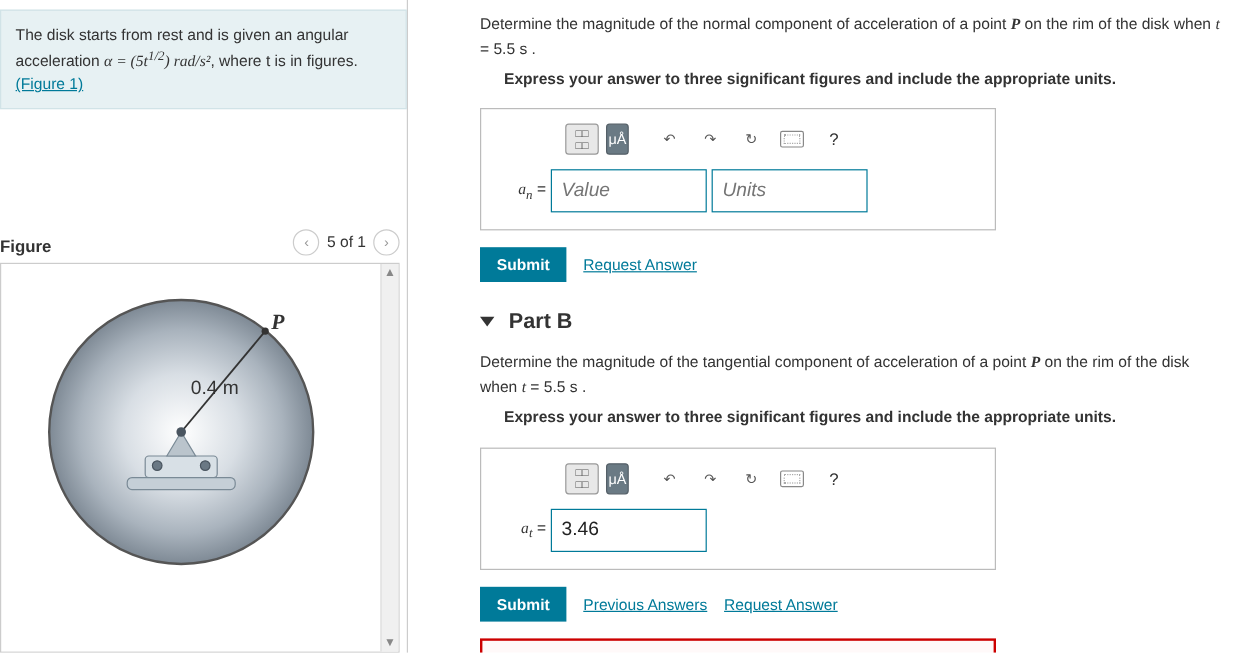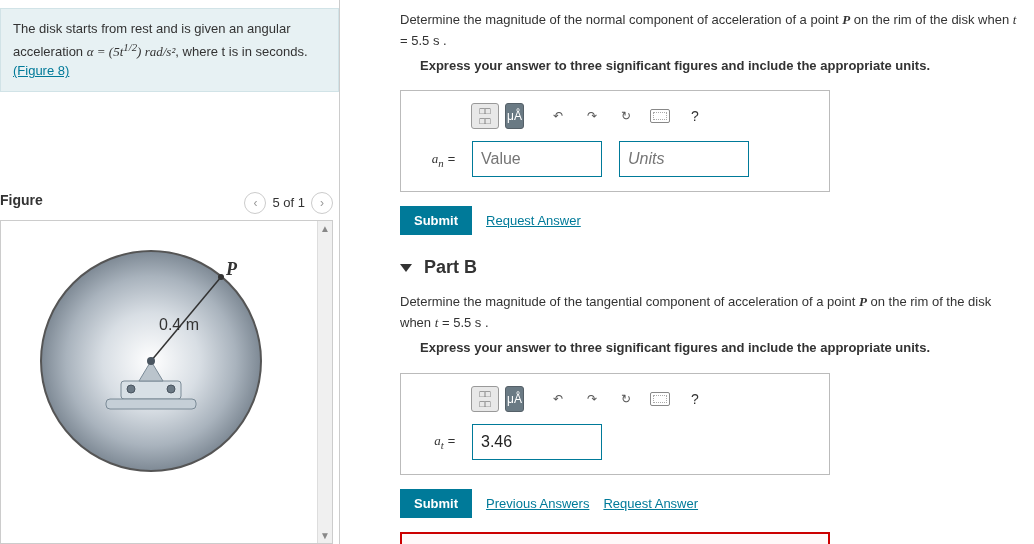--- a/index.html
+++ b/index.html
@@ -1,37 +1,37 @@
 <!DOCTYPE html>
 <html><head>
 <meta charset="utf-8">
 <style>
   * { box-sizing: border-box; margin: 0; padding: 0; }
   body { font-family: Arial, Helvetica, sans-serif; font-size: 13px; color: #333; background: #fff; width: 1034px; height: 544px; overflow: hidden; }
   .layout { display: flex; height: 100%; }
   .left-col { width: 340px; border-right: 1px solid #ccc; background: #fff; padding: 8px 0 0 0; display: flex; flex-direction: column; }
   .problem-box { background: #e7f1f3; padding: 10px 12px; border: 1px solid #d1e3e7; font-size: 13px; line-height: 1.5; }
   .problem-box .link { color: #007a99; text-decoration: underline; cursor: pointer; }
-  .figure-header { display: flex; align-items: flex-start; justify-content: space-between; padding: 0 6px 0 0; margin-top: 100px; }
+  .figure-header { display: flex; align-items: flex-end; justify-content: space-between; padding: 0 6px 0 0; margin-top: 100px; }
   .figure-header h3 { font-size: 14px; font-weight: bold; }
   .fig-nav { display: flex; align-items: center; gap: 6px; }
   .nav-btn { width: 22px; height: 22px; border: 1px solid #ccc; border-radius: 50%; background: #fff; display: flex; align-items: center; justify-content: center; color: #999; font-size: 12px; cursor: pointer; }
   .figure-area { flex: 1; border: 1px solid #ccc; margin: 6px 6px 0 0; padding: 10px; position: relative; background: #fff; }
   .disk-wrap { width: 280px; height: 260px; position: relative; }
   .right-col { flex: 1; padding: 10px 10px 0 60px; overflow: hidden; }
   .question { font-size: 13px; line-height: 1.6; }
   .question .sub { margin-top: 4px; font-weight: bold; margin-left: 20px; }
   .answer-box { border: 1px solid #bbb; padding: 12px 14px 14px 14px; margin-top: 14px; width: 430px; }
   .toolbar { display: flex; gap: 6px; align-items: center; margin-bottom: 12px; margin-left: 56px; }
   .tb-btn { width: 28px; height: 26px; border: 1px solid #999; border-radius: 3px; background: #e8e8e8; display: flex; align-items: center; justify-content: center; font-size: 12px; color: #555; cursor: pointer; }
   .tb-btn.mu { background: #6a7a84; color: #fff; border-color: #556068; width: 19px; }
   .tb-q { width: 22px; text-align: center; font-size: 14px; color: #333; margin-left: 4px; }
-  .input-row { display: flex; align-items: center; gap: 17px; }
+  .input-row { display: flex; align-items: center; gap: 4px; }
   .var-label { font-style: italic; font-size: 13px; width: 40px; text-align: right; }
-  .value-input { width: 130px; height: 36px; border: 1px solid #007a99; padding: 0 8px; font-size: 16px; color: #15803d; }
+  .value-input { width: 130px; height: 36px; border: 1px solid #007a99; padding: 0 8px; font-size: 16px; font-style: italic; color: #15803d; }
   .value-input.filled { font-style: normal; color: #222; }
   .units-input { width: 130px; height: 36px; border: 1px solid #007a99; padding: 0 8px; font-size: 16px; font-style: italic; color: #888; }
   .units-input.filled { font-style: normal; color: #222; }
   .submit-row { margin-top: 14px; display: flex; align-items: center; gap: 14px; }
   .submit-btn { background: #007a99; color: #fff; border: none; padding: 7px 14px; font-size: 13px; font-weight: bold; cursor: pointer; }
   .link-text { color: #007a99; text-decoration: underline; font-size: 13px; cursor: pointer; }
   .part-header { display: flex; align-items: center; gap: 12px; margin: 22px 0 14px 0; }
   .part-header .chev { width: 0; height: 0; border-left: 6px solid transparent; border-right: 6px solid transparent; border-top: 8px solid #333; }
   .part-header .title { font-weight: bold; font-size: 18px; }
   .feedback-box { border: 2px solid #c00; background: #fff9f9; padding: 10px 12px; margin-top: 14px; width: 430px; display: flex; align-items: flex-start; gap: 8px; }
@@ -45,23 +45,23 @@
   .kbd-icon::after { content: ""; position: absolute; inset: 2px; border: 1px dotted #aaa; }
 </style>
 </head>
 <body>
 
 <div class="layout">
 
   <div class="left-col">
     <div class="problem-box">
       <span>The disk starts from rest and is given an angular acceleration </span>
-      <span class="it"><span>α = (5t</span><sup>1/2</sup><span>) rad/s²</span></span><span>, where t is in seconds.</span>
+      <span class="it"><span>α = (5t</span><sup>1/2</sup><span>) rad/s²</span></span><span>, where t is in figures.</span>
       <br>
-      <span class="link">(Figure 8)</span>
+      <span class="link">(Figure 1)</span>
     </div>
 
     <div class="figure-header">
       <h3>Figure</h3>
       <div class="fig-nav">
         <div class="nav-btn">‹</div>
         <span>5 of 1</span>
         <div class="nav-btn">›</div>
       </div>
     </div>

